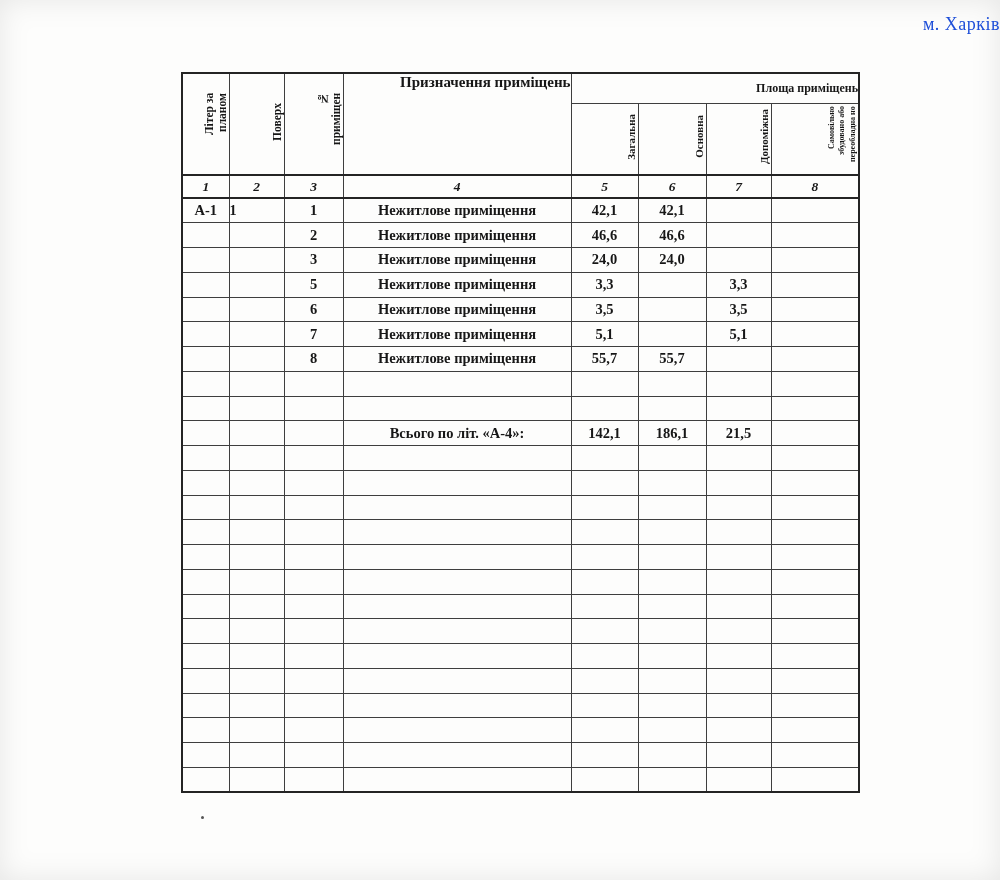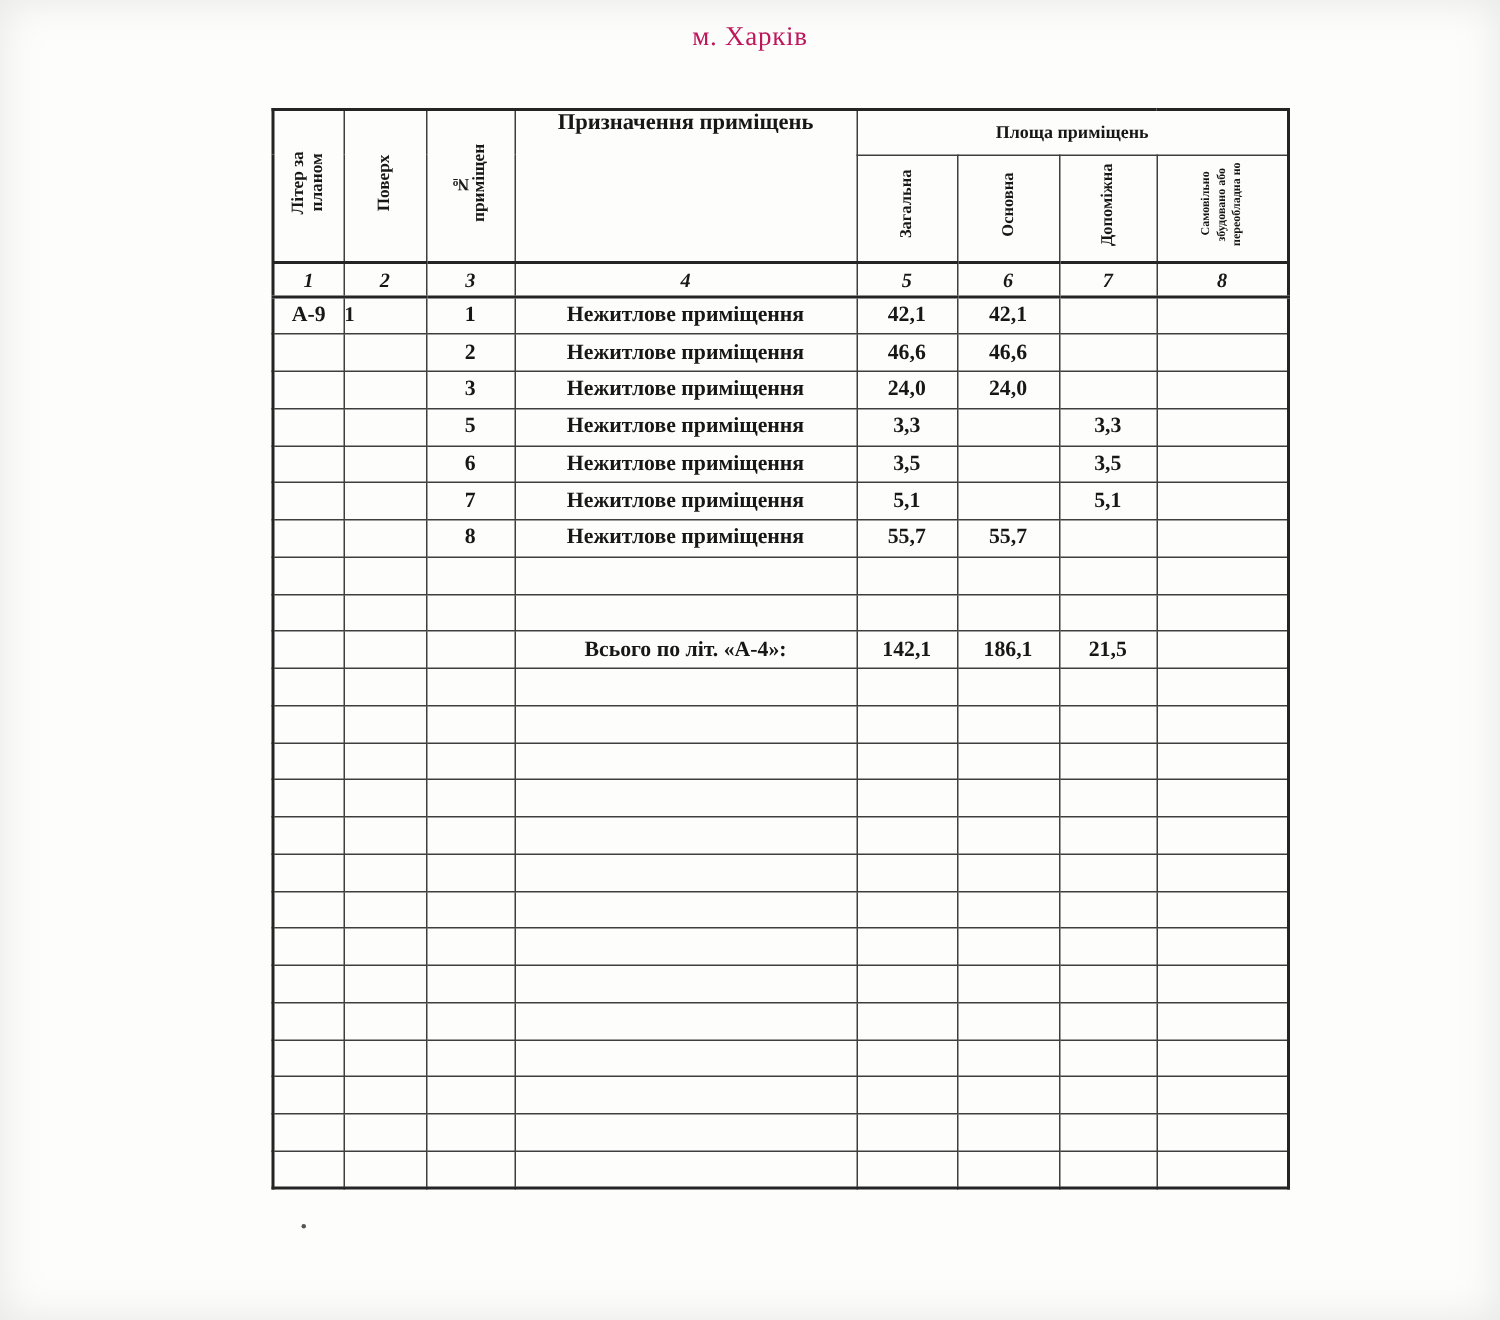--- a/index.html
+++ b/index.html
@@ -8,34 +8,34 @@
     background:#fdfdfc;
     font-family:"Liberation Serif","DejaVu Serif",serif;
     color:#171717;overflow:hidden;
   }
   .scan-vignette{
     position:absolute;inset:0;pointer-events:none;
     box-shadow:inset 0 0 28px rgba(130,130,128,.18);
   }
   .doc-title{
     position:absolute;top:14px;left:0;width:100%;
-    text-align:center;font-size:18px;letter-spacing:.5px;color:#be185d;
+    text-align:right;font-size:18px;letter-spacing:.5px;color:#1d4ed8;
   }
   table.main{
     position:absolute;left:181px;top:72px;width:677px;
     border-collapse:collapse;table-layout:fixed;
     border:2px solid #242424;
   }
   table.main th,table.main td{
     border:1px solid #3e3e3e;padding:0;overflow:hidden;
     font-weight:bold;white-space:nowrap;
   }
   tr.h1{height:30px;}
   tr.h2{height:72px;}
-  th{vertical-align:middle;text-align:center;}
+  th{vertical-align:middle;text-align:right;}
   .h-group{font-size:12px;}
   .h-purpose{font-size:15px;vertical-align:top;padding-top:3px;}
   .vtext{
     display:inline-block;
     writing-mode:vertical-rl;transform:rotate(180deg);
     font-weight:bold;line-height:1.12;white-space:normal;
   }
   .vt-main{font-size:11.5px;}
   .vt-w1{inline-size:58px;}
   .vt-w3{inline-size:58px;}
@@ -92,21 +92,21 @@
       <td>3</td>
       <td>4</td>
       <td>5</td>
       <td>6</td>
       <td>7</td>
       <td>8</td>
     </tr>
   </thead>
   <tbody>
       <tr class="r">
-        <td class="c-letter">А-9</td>
+        <td class="c-letter">А-1</td>
         <td class="c-floor">1</td>
         <td class="c-num">1</td>
         <td class="c-purpose">Нежитлове приміщення</td>
         <td class="c-val">42,1</td>
         <td class="c-val">42,1</td>
         <td class="c-val"></td>
         <td class="c-val"></td>
       </tr>
       <tr class="r">
         <td class="c-letter"></td>

